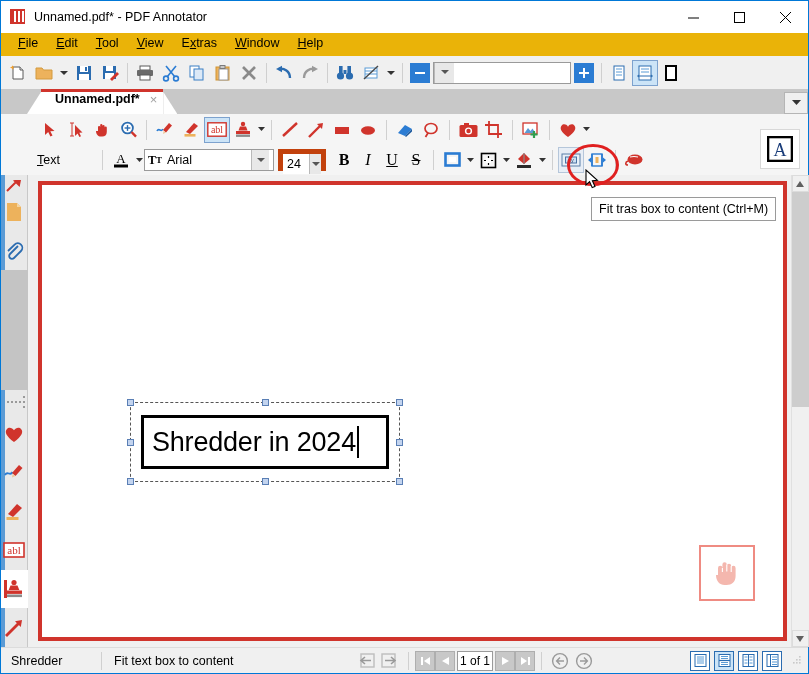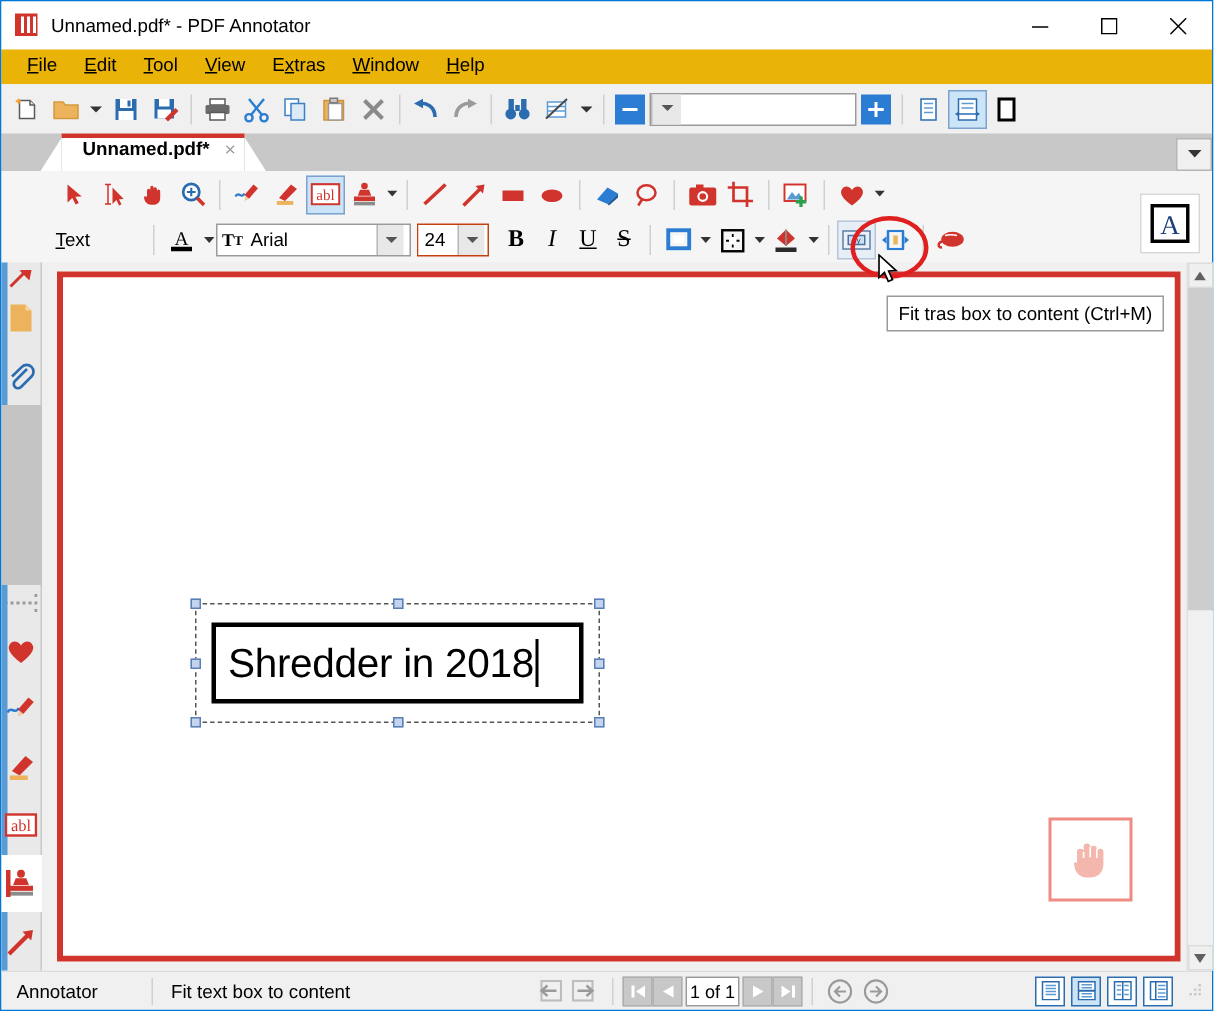--- a/index.html
+++ b/index.html
@@ -123,21 +123,21 @@
     display:flex;align-items:center;height:22px;width:130px;
     border:1px solid #9a9a9a;background:#fff;
   }
   .fontbox .fi { width:20px;display:flex;align-items:center;justify-content:center;font-size:12px; }
   .fontbox input {
     border:0;outline:0;height:20px;width:86px;font-size:12.5px;
     font-family:"Liberation Sans",sans-serif;background:#fff;
   }
   .sizebox {
     display:flex;height:22px;width:48px;
-    border:1px solid #c2410c;background:#fff;margin-left:4px;
+    border:5px solid #c2410c;background:#fff;margin-left:4px;
   }
   .sizebox input {
     border:0;outline:0;height:20px;width:26px;padding-left:4px;font-size:12.5px;
     font-family:"Liberation Sans",sans-serif;background:#fff;
   }
   .cb-arrow {
     width:18px;height:20px;background:#e8e8e8;border-left:1px solid #b9b9b9;
     display:flex;align-items:center;justify-content:center;
   }
   .styleb {
@@ -776,21 +776,21 @@
         </svg>
       </div>
     </div>
 
     <div class="canvaswrap">
       <div class="pageframe">
         <div class="page"></div>
 
         <div class="tbox-sel">
           <div class="tbox-inner">
-            <span class="tbox-text">Shredder in 2018</span>
+            <span class="tbox-text">Shredder in 2024</span>
             <span class="caret-bar"></span>
           </div>
           <div class="handle" style="left:-4px;top:-4px"></div>
           <div class="handle" style="left:131px;top:-4px"></div>
           <div class="handle" style="right:-4px;top:-4px"></div>
           <div class="handle" style="left:-4px;top:36px"></div>
           <div class="handle" style="right:-4px;top:36px"></div>
           <div class="handle" style="left:-4px;bottom:-4px"></div>
           <div class="handle" style="left:131px;bottom:-4px"></div>
           <div class="handle" style="right:-4px;bottom:-4px"></div>
@@ -815,21 +815,21 @@
         <div class="sc-arrow">
           <svg width="8" height="6">
               <path d="M0 0 h8 l-4 6 z" fill="#606060"></path>
             </svg>
         </div>
       </div>
     </div>
   </div>
 
   <div class="statusbar">
-    <div class="st-modified">Annotator</div>
+    <div class="st-modified">Shredder</div>
     <div class="st-sep"></div>
     <div class="st-hint">Fit text box to content</div>
     <div style="flex:1 1 auto"></div>
     <div class="st-btn">
       <svg width="18" height="16" viewBox="0 0 18 16">
         <rect x="4" y="1" width="13" height="13" fill="none" stroke="#bdbdbd" stroke-width="1.4"></rect>
         <path d="M14 7.5 h-9 M8 4 l-4 3.5 l4 3.5" fill="none" stroke="#9a9a9a" stroke-width="1.6"></path>
       </svg>
     </div>
     <div class="st-btn">

